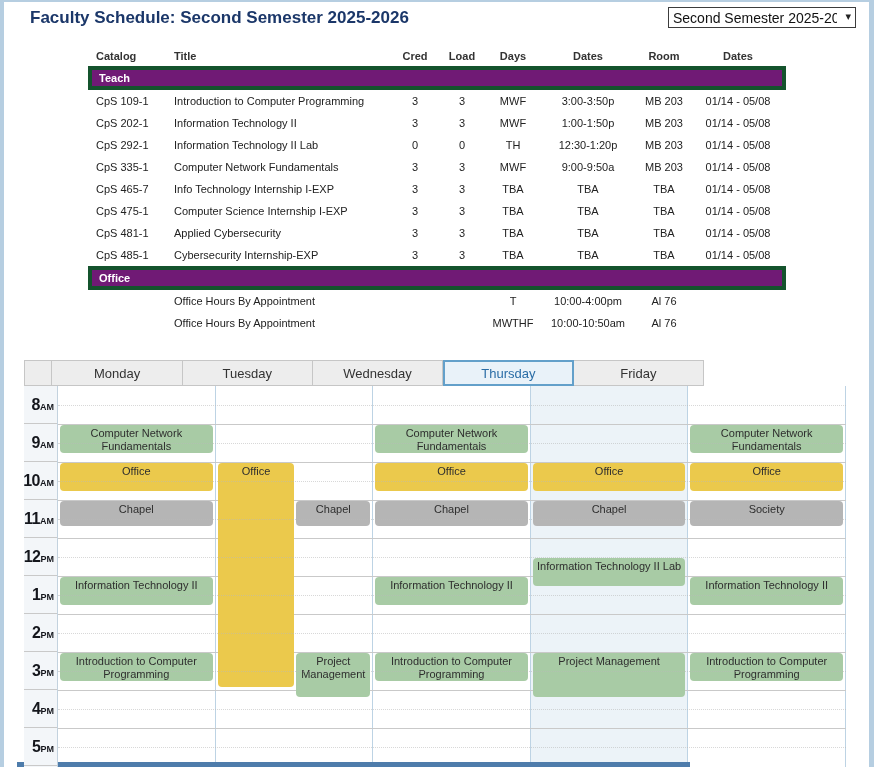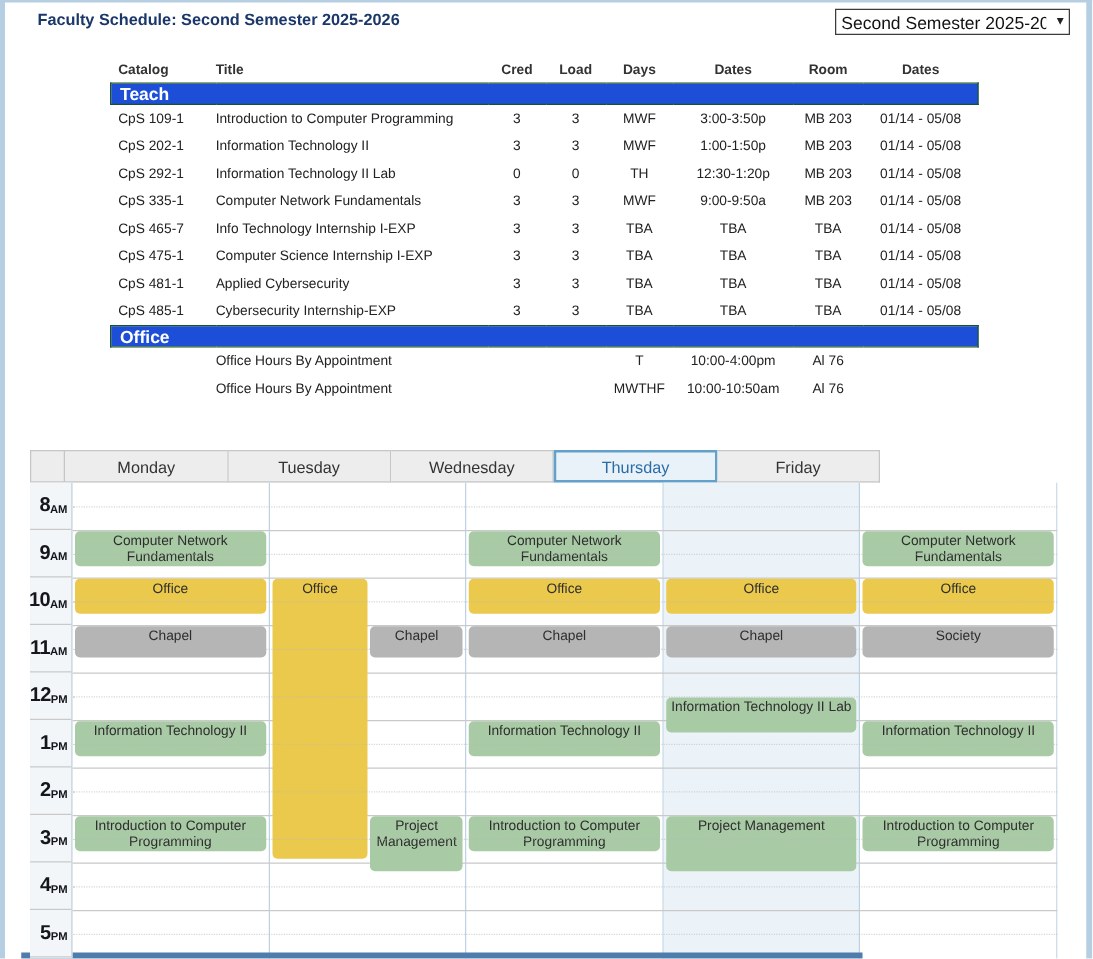--- a/index.html
+++ b/index.html
@@ -4,38 +4,38 @@
 <style>
   html,body{margin:0;padding:0;background:#fff;}
   .page{position:relative;width:874px;height:767px;background:#fff;overflow:hidden;
         font-family:"Liberation Sans",sans-serif;}
   
   .frame-top{position:absolute;left:0;top:0;width:874px;height:2px;background:#b6cee1;}
   .frame-left{position:absolute;left:0;top:0;width:4px;height:767px;background:#b6cee1;}
   .frame-right{position:absolute;left:869px;top:0;width:5px;height:767px;background:#b6cee1;}
 
   
-  .title{position:absolute;left:30px;top:8px;margin:0;font-size:13px;font-weight:bold;color:#1b3769;}
+  .title{position:absolute;left:30px;top:8px;margin:0;font-size:17px;font-weight:bold;color:#1b3769;}
   .select-wrap{position:absolute;left:668px;top:7px;width:188px;height:21px;border:1px solid #3c3c3c;background:#fff;box-sizing:border-box;}
   .select-wrap select{width:100%;height:100%;border:none;outline:none;background:transparent;
         font-family:"Liberation Sans",sans-serif;font-size:14px;color:#111;
         appearance:none;-webkit-appearance:none;-moz-appearance:none;padding:0 18px 0 4px;}
   .chev{position:absolute;right:4px;top:2px;font-size:11px;color:#222;pointer-events:none;}
 
   
   .sched{position:absolute;left:88px;top:46px;width:694px;border-collapse:collapse;
          table-layout:fixed;font-size:11px;color:#222;}
   .sched th{font-weight:bold;height:20px;padding:0;color:#333;}
   .sched td{height:22px;padding:0;white-space:nowrap;overflow:hidden;}
   .sched .c0,.sched th.c0{text-align:left;padding-left:6px;}
   .sched .c1,.sched th.c1{text-align:left;margin-top:23px;}
   .sched .c2,.sched .c3,.sched .c4,.sched .c5,.sched .c6,.sched .c7,
   .sched th.c2,.sched th.c3,.sched th.c4,.sched th.c5,.sched th.c6,.sched th.c7{text-align:center;}
-  .section-row td{background:#1d4ed8;color:#fff;font-weight:bold;height:16px;
-        padding:0 0 0 7px;border:1px solid #14532d;font-size:14px;text-align:left;}
+  .section-row td{background:#701a75;color:#fff;font-weight:bold;height:16px;
+        padding:0 0 0 7px;border:4px solid #14532d;font-size:11px;text-align:left;}
 
   
   .cal-head{position:absolute;left:24px;top:360px;width:680px;height:26px;display:flex;}
   .cal-head .cell{box-sizing:border-box;background:#ededed;border-top:1px solid #c6c6c6;
         border-bottom:1px solid #c6c6c6;border-right:1px solid #c6c6c6;
         display:flex;align-items:center;justify-content:center;font-size:13px;color:#333;}
   .cal-head .cell:first-child{border-left:1px solid #c6c6c6;}
   .cal-head .cell.gutter{width:34px;}
   .cal-head .cell.day{width:157.6px;}
   .cal-head .cell.today{background:#e9f2f9;border:2px solid #63a0ca;color:#2a6da6;}

